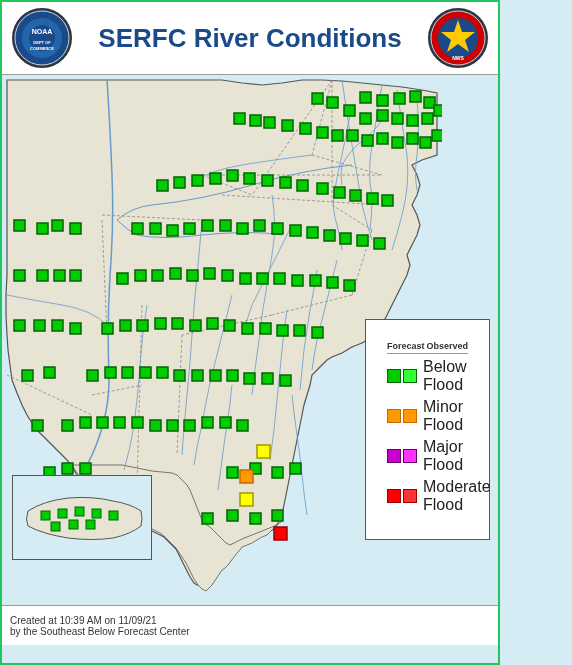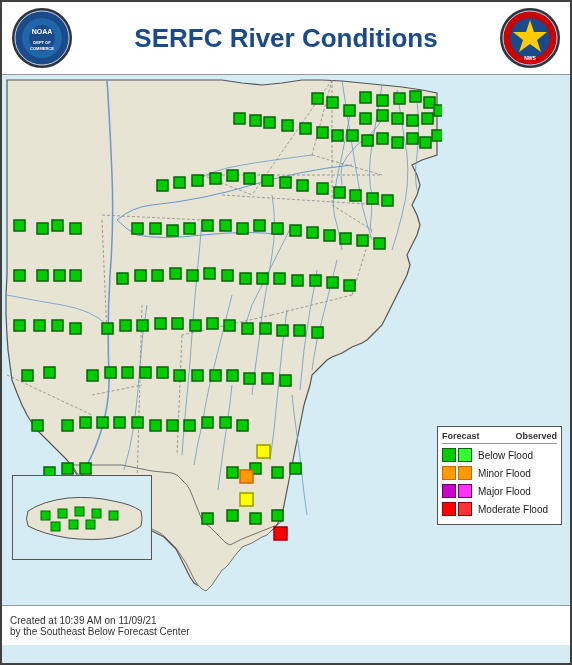--- a/index.html
+++ b/index.html
@@ -5,25 +5,25 @@
     * { margin: 0; padding: 0; box-sizing: border-box; }
     body {
       width: 572px;
       height: 665px;
       background: #d6ecf5;
       font-family: Arial, sans-serif;
       overflow: hidden;
       position: relative;
     }
     .page-container {
-      width: 572px;
+      width: 500px;
       height: 665px;
       background: #d6ecf5;
       position: relative;
-      border: 2px solid #404040;
+      border: 2px solid #22c55e;
     }
     .header {
       background: white;
       display: flex;
       align-items: center;
       justify-content: center;
       padding: 6px 10px;
       border-bottom: 1px solid #999;
       position: relative;
     }
@@ -67,25 +67,25 @@
       position: relative;
       width: 100%;
       height: 530px;
       background: #d6ecf5;
       overflow: hidden;
     }
     
     .legend {
       position: absolute;
       right: 8px;
-      bottom: 80px;
+      bottom: 65px;
       width: 125px;
       background: white;
       border: 1.5px solid #555;
-      padding: 4px;
+      padding: 21px;
       font-size: 10px;
     }
     .legend-header {
       display: flex;
       justify-content: space-between;
       font-size: 9px;
       font-weight: bold;
       color: #333;
       margin-bottom: 4px;
       border-bottom: 1px solid #999;
@@ -101,21 +101,21 @@
       align-items: center;
       gap: 2px;
       margin-right: 6px;
     }
     .legend-square {
       width: 14px;
       height: 14px;
       border: 1.5px solid #333;
     }
     .legend-label {
-      font-size: 10px;
+      font-size: 16px;
       color: #222;
     }
     
     .inset-map {
       position: absolute;
       left: 10px;
       bottom: 45px;
       width: 140px;
       height: 85px;
       background: #d6ecf5;

